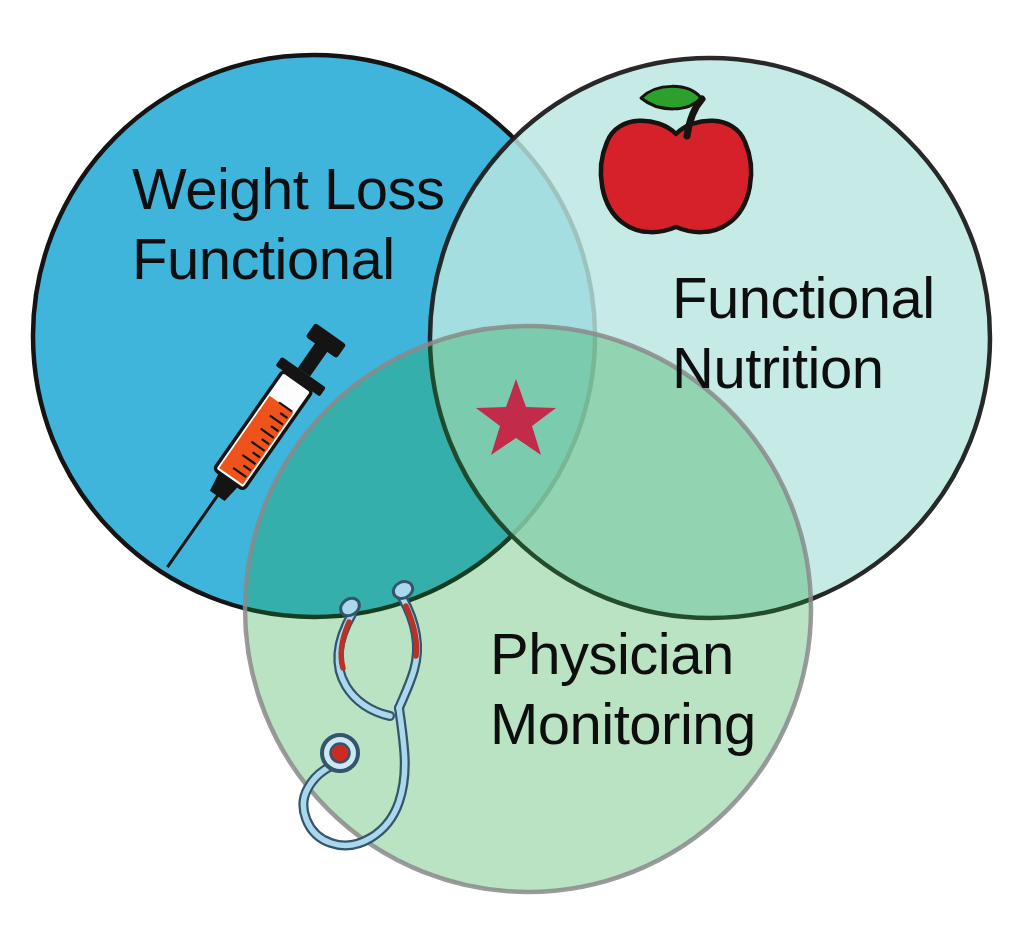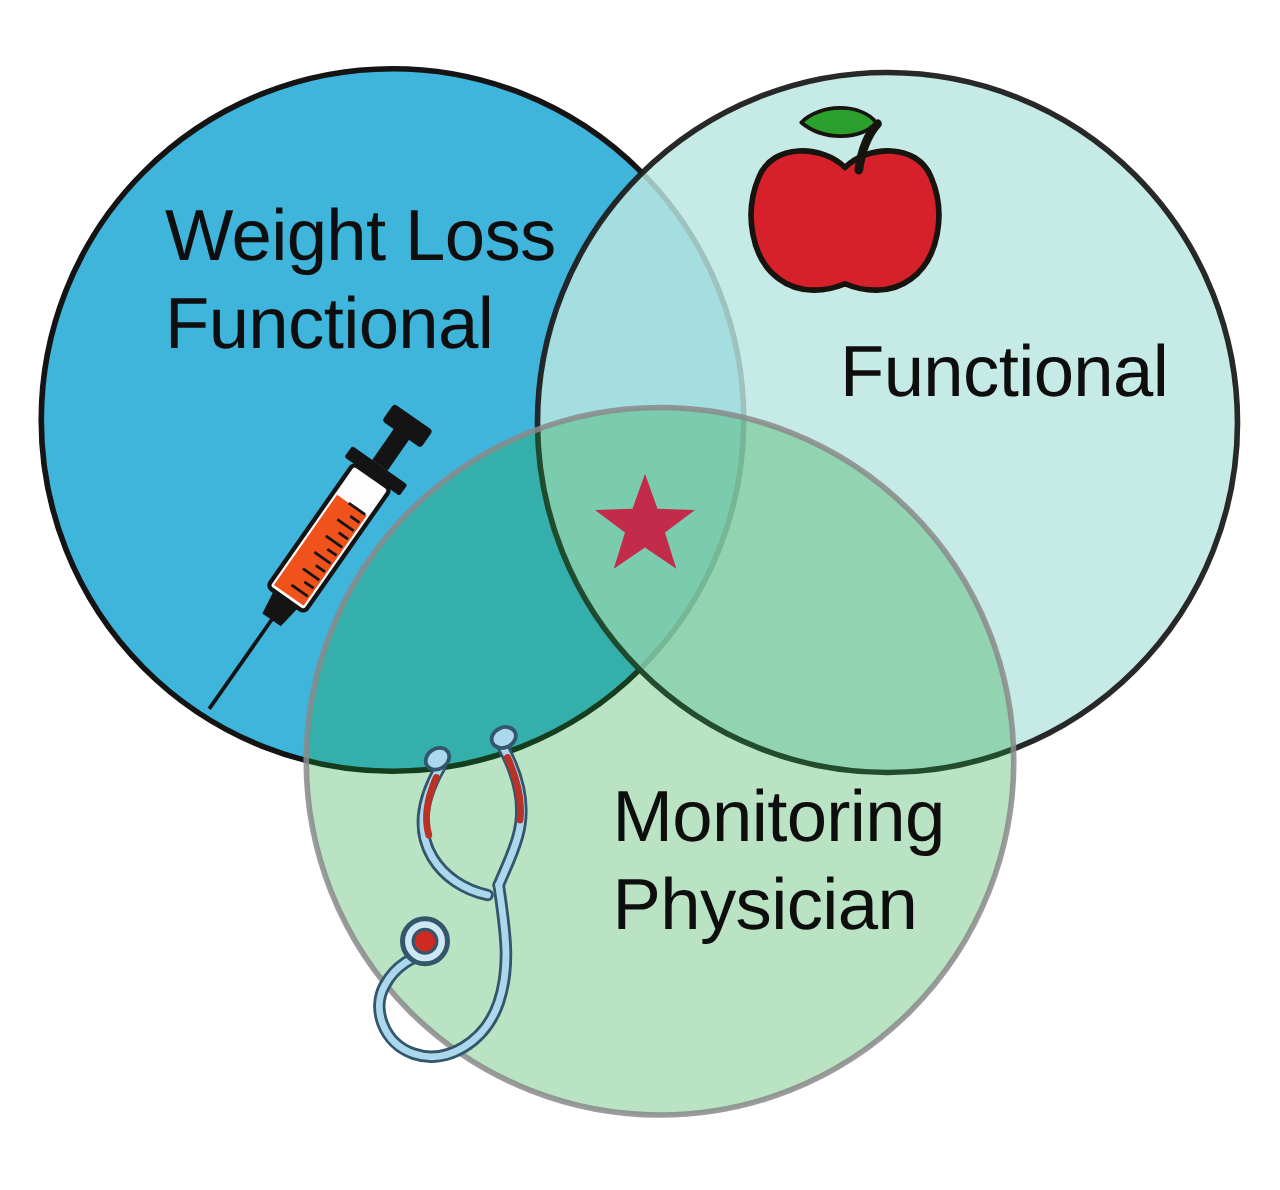--- a/index.html
+++ b/index.html
@@ -82,20 +82,21 @@
     <polygon points="516,379 526,407 556,408 532,426 541,455 516,438 491,455 500,426 476,408 506,407" fill="#C32B4A"></polygon>
   </svg>
 
   <div class="venn-label" style="left:132px;top:154px">
     <span>Weight Loss</span>
     <span>Functional</span>
   </div>
 
   <div class="venn-label" style="left:672px;top:263px">
     <span>Functional</span>
+    <span>Nutrition</span>
   </div>
 
   <div class="venn-label" style="left:490px;top:619px">
+    <span>Physician</span>
     <span>Monitoring</span>
-    <span>Physician</span>
   </div>
 
 </div>
 
 </body></html>

